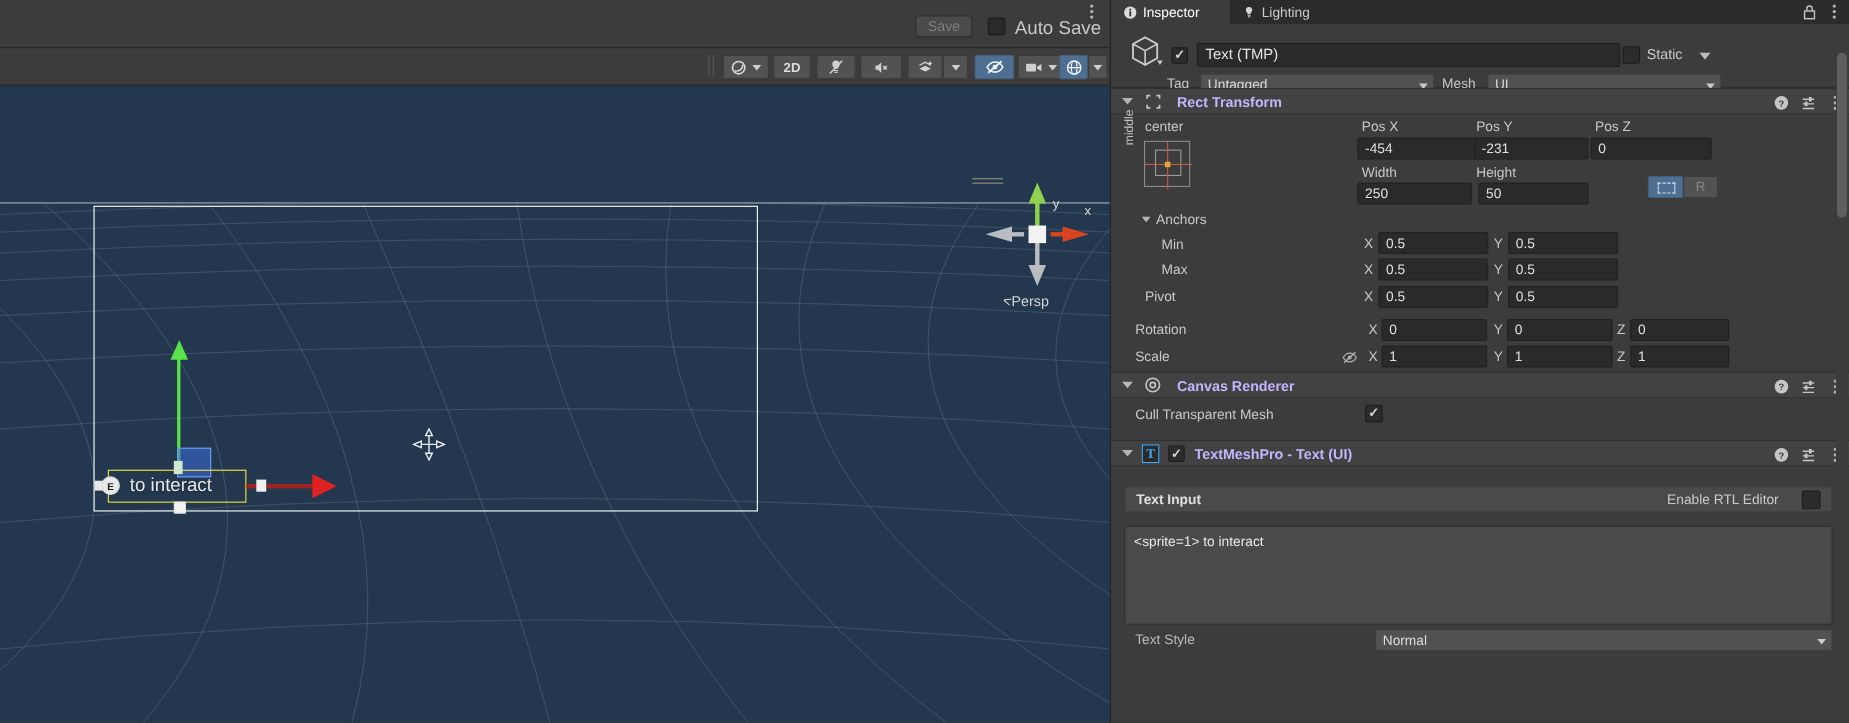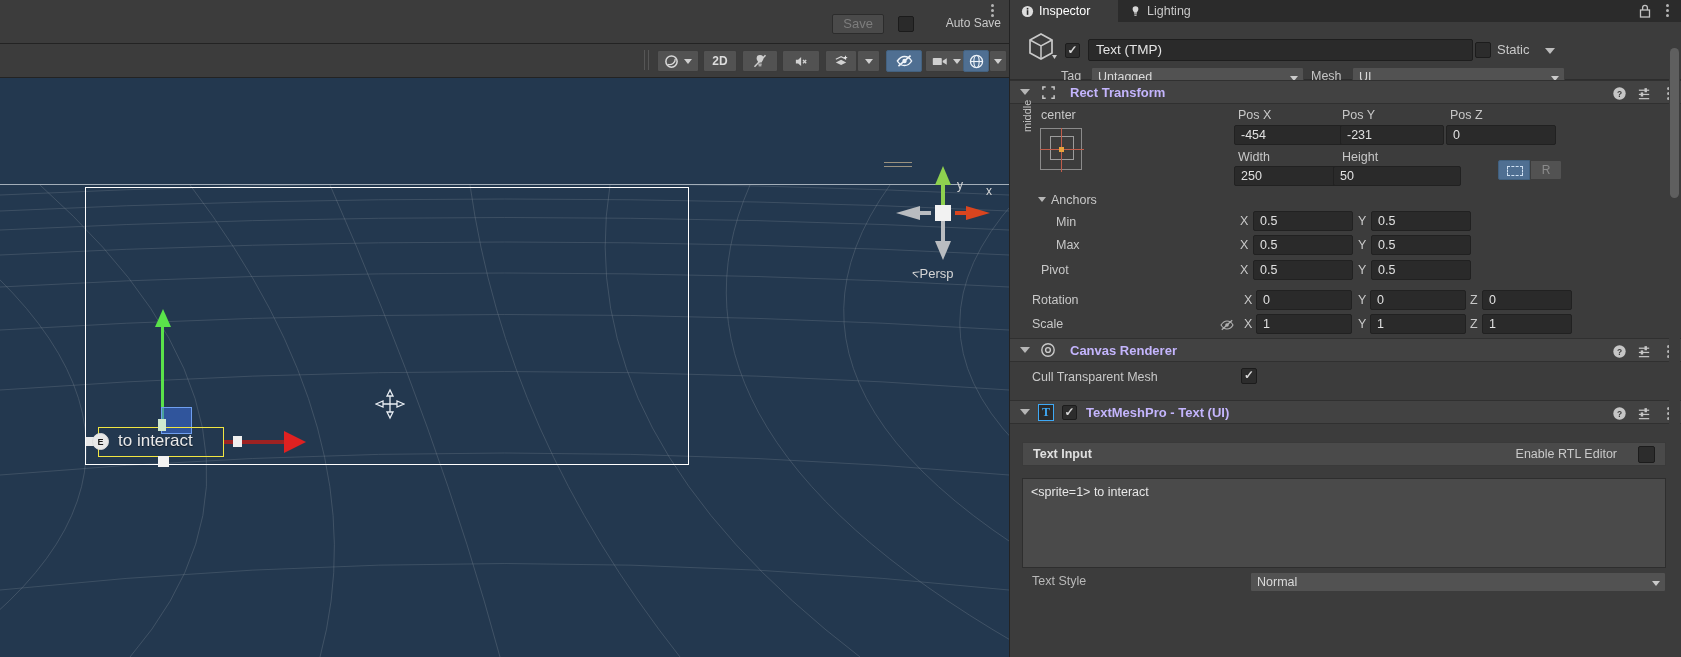--- a/index.html
+++ b/index.html
@@ -17,21 +17,21 @@
   #scene-panel { position:absolute; left:0; top:0; width:1009px; height:657px; background:#383838; }
   #scene-topbar { position:absolute; left:0; top:0; width:1009px; height:44px; background:#3c3c3c; border-bottom:1px solid #232323; }
   #scene-topbar-dots { position:absolute; right:10px; top:2px; width:14px; height:20px; color:#b0b0b0;
      font-size:14px; line-height:8px; text-align:center; letter-spacing:0; }
   .kebab span { display:block; width:3px; height:3px; border-radius:50%; background:#b4b4b4; margin:2px auto; }
 
   #save-btn { position:absolute; right:125px; top:14px; height:20px; padding:0 10px;
      background:#4a4a4a; border:1px solid #2c2c2c; border-radius:2px; color:#7d7d7d; font-size:13px; line-height:18px;margin-left:44px; }
   #autosave-check { position:absolute; right:95px; top:16px; width:16px; height:16px;
      background:#2a2a2a; border:1px solid #1b1b1b; border-radius:2px; }
-  #autosave-label { position:absolute; right:8px; top:16px; font-size:12px; color:#c9c9c9; }
+  #autosave-label { position:absolute; right:8px; top:16px; font-size:17px; color:#c9c9c9; }
 
   
   #scene-toolbar { position:absolute; left:0; top:44px; width:1009px; height:34px; background:#3c3c3c; border-bottom:1px solid #232323; }
   .tb-sep { position:absolute; top:6px; width:1px; height:20px; background:#565656; }
   .tb-btn { position:absolute; top:6px; height:22px; background:#525252; border:1px solid #3b3b3b;
      border-radius:2px; display:flex; align-items:center; justify-content:center; color:#d2d2d2; }
   .tb-btn.active { background:#4f6f92; border-color:#43617f; }
   .tb-caret { width:0;height:0;border-left:4px solid transparent;border-right:4px solid transparent;
      border-top:5px solid #cfcfcf; }
 
@@ -431,21 +431,21 @@
         <div class="lbl" style="left:228px; top:4px;">Pos X</div>
         <div class="lbl" style="left:332px; top:4px;">Pos Y</div>
         <div class="lbl" style="left:440px; top:4px;">Pos Z</div>
         <div class="field" style="left:224px; top:21px; width:124px;">-454</div>
         <div class="field" style="left:330px; top:21px; width:104px;">-231</div>
         <div class="field" style="left:436px; top:21px; width:110px;">0</div>
 
         <div class="lbl" style="left:228px; top:46px;">Width</div>
         <div class="lbl" style="left:332px; top:46px;">Height</div>
         <div class="field" style="left:224px; top:62px; width:104px;">250</div>
-        <div class="field" style="left:323px; top:62px; width:128px;">50</div>
+        <div class="field" style="left:334px; top:62px; width:100px;">50</div>
         <div id="blueprint-btn">
           <div id="bp-dash"></div>
         </div>
         <div id="raw-btn">R</div>
 
         <div class="lbl" style="left:28px; top:89px;">
           <span style="display:inline-block;width:0;height:0;border-left:4px solid transparent;border-right:4px solid transparent;border-top:5px solid #b6b6b6;margin-right:5px;margin-bottom:2px;"></span><span>Anchors</span>
         </div>
         <div class="lbl" style="left:46px; top:111px;">Min</div>
       </div>

